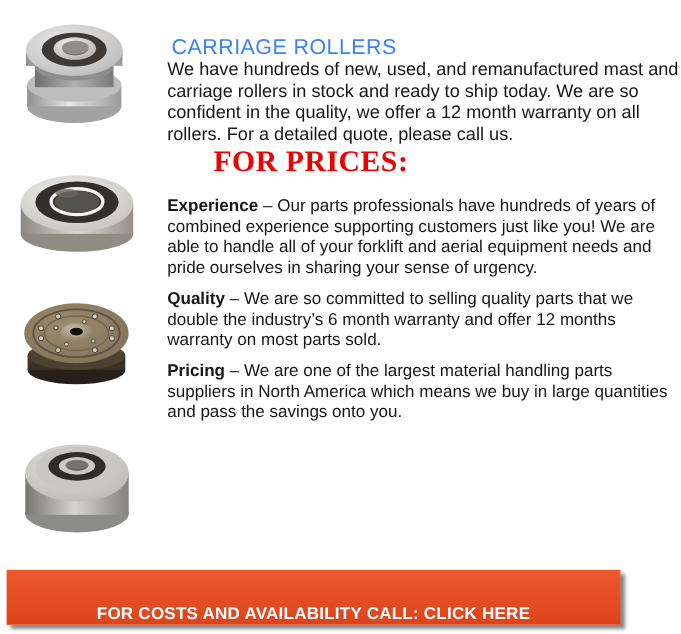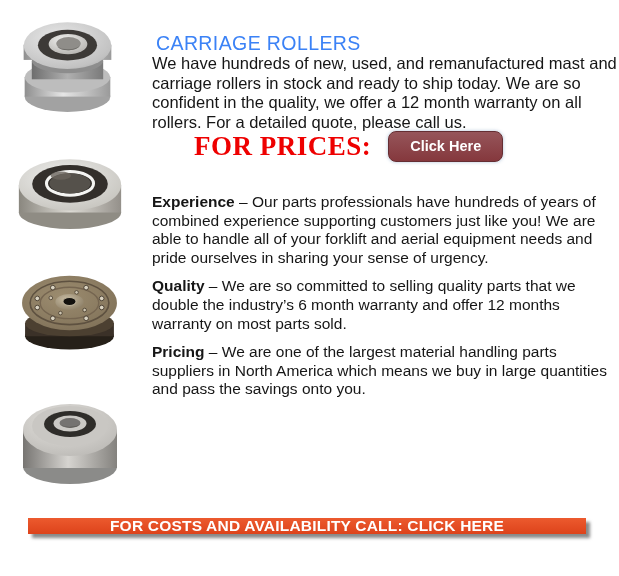--- a/index.html
+++ b/index.html
@@ -38,34 +38,34 @@
     margin-left: 17px;
     height: 31px; padding: 0 21px;
     background: linear-gradient(#96555a, #85383d);
     border: 1px solid #652e33; border-radius: 8px;
     box-shadow: 0 0 3px 1px rgba(150,175,205,0.45);
     color: #ffffff; font-weight: 700; font-size: 14.5px;
     font-family: "Liberation Sans", sans-serif;
     cursor: pointer; white-space: nowrap;
   }
   .features {
-    position: absolute; left: 152px; top: 193px; width: 462px;
+    position: absolute; left: 152px; top: 179px; width: 462px;
   }
   .features p {
     font-size: 15.5px; line-height: 18.6px; color: #161616;
     margin-bottom: 10px;
   }
   .features p .feat-label { font-weight: 700; }
 
   
   .bottom-banner {
-    position: absolute; left: 28px; top: 518px; width: 558px; height: 16px;
+    position: absolute; left: 6px; top: 518px; width: 558px; height: 50px;
     background: linear-gradient(#ec5a2e, #dd431b);
     box-shadow: 4px 4px 3px 0 rgba(75,75,75,0.65);
-    display: flex; align-items: center; justify-content: center;
+    display: flex; align-items: flex-end; justify-content: center;
     cursor: pointer;
   }
   .bottom-banner span {
     color: #ffffff; font-weight: 700; font-size: 15.5px; letter-spacing: 0.2px;
     white-space: nowrap;
   }
 </style>
 </head>
 <body>
 
@@ -194,21 +194,20 @@
     <path d="M41 41 a10.5 5 0 0 0 19 -1 a12 6 0 0 1 -19 1 Z" fill="#57554f"></path>
   </svg>
 </div>
 
 <h1 class="page-title">CARRIAGE ROLLERS</h1>
 
 <p class="intro">We have hundreds of new, used, and remanufactured mast and carriage rollers in stock and ready to ship today. We are so confident in the quality, we offer a 12 month warranty on all rollers. For a detailed quote, please call us.</p>
 
 <div class="prices-row">
   <span class="prices-label">FOR PRICES:</span>
-  <button class="click-here-btn">Click Here</button>
 </div>
 
 <div class="features">
   <p><span class="feat-label">Experience</span><span> – Our parts professionals have hundreds of years of combined experience supporting customers just like you!  We are able to handle all of your forklift and aerial equipment needs and pride ourselves in sharing your sense of urgency.</span></p>
   <p><span class="feat-label">Quality</span><span> – We are so committed to selling quality parts that we double the industry’s 6 month warranty and offer 12 months warranty on most parts sold.</span></p>
   <p><span class="feat-label">Pricing</span><span> – We are one of the largest material handling parts suppliers in North America which means we buy in large quantities and pass the savings onto you.</span></p>
 </div>
 
 <div class="bottom-banner">
   <span>FOR COSTS AND AVAILABILITY CALL: CLICK HERE</span>

